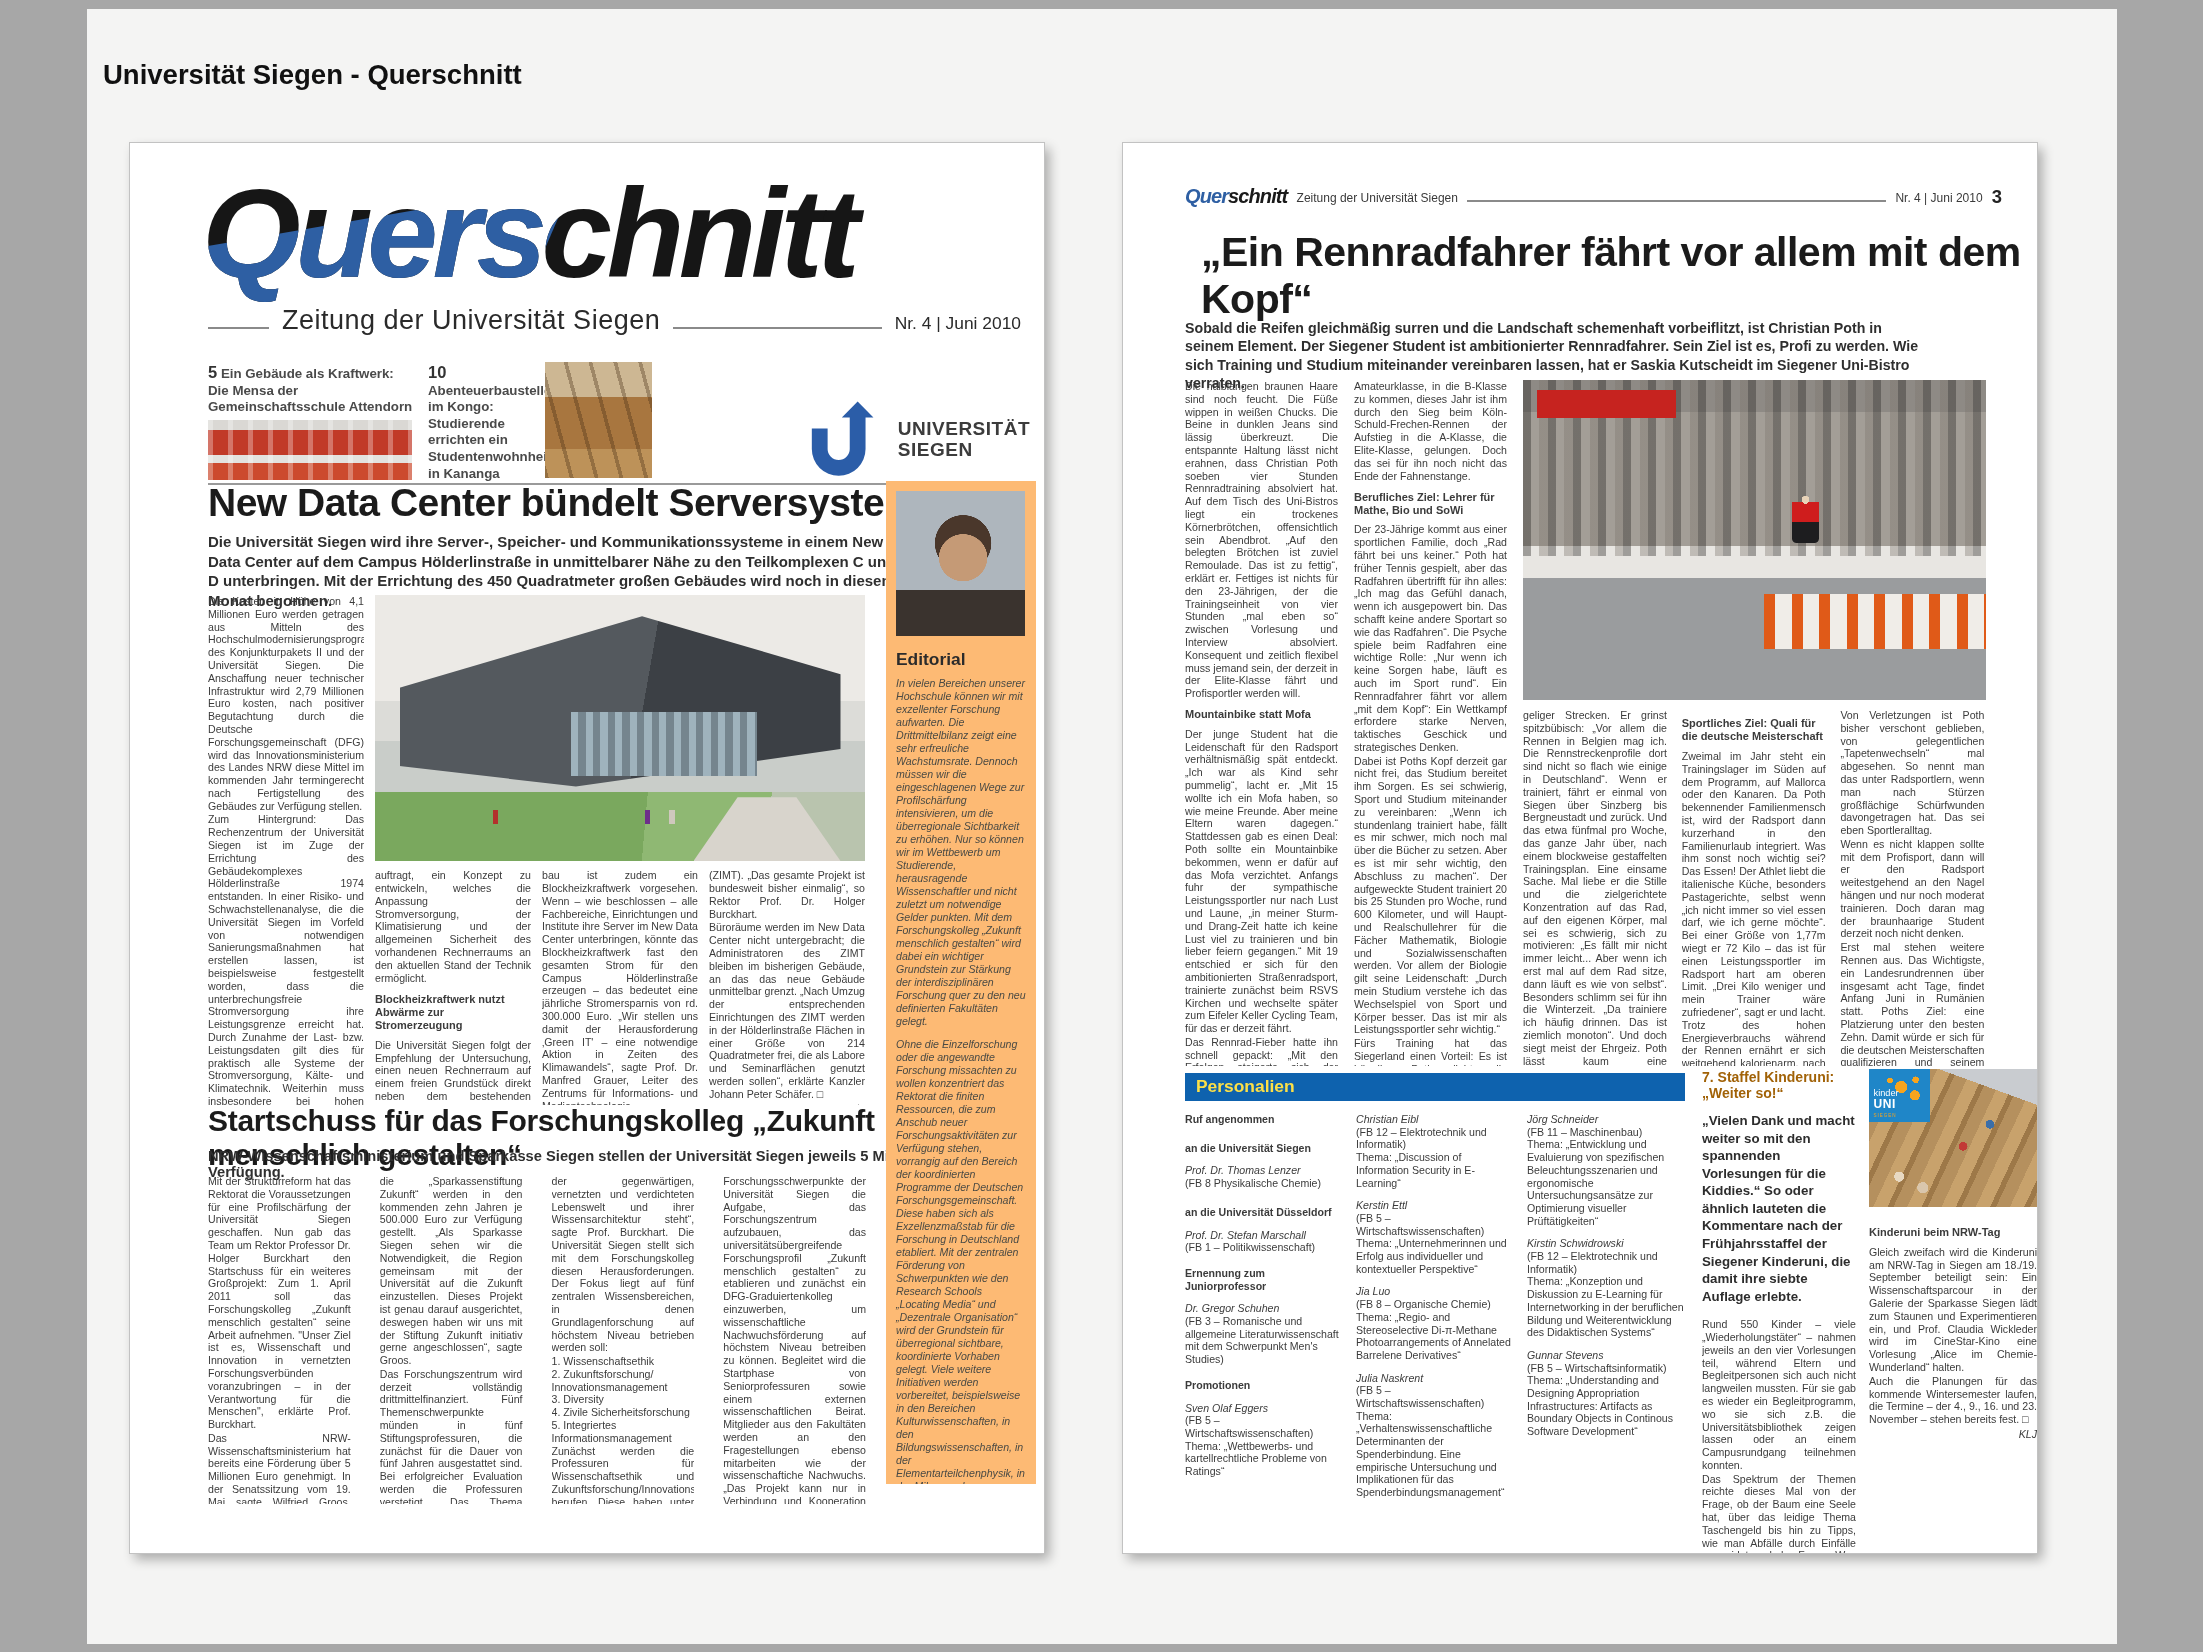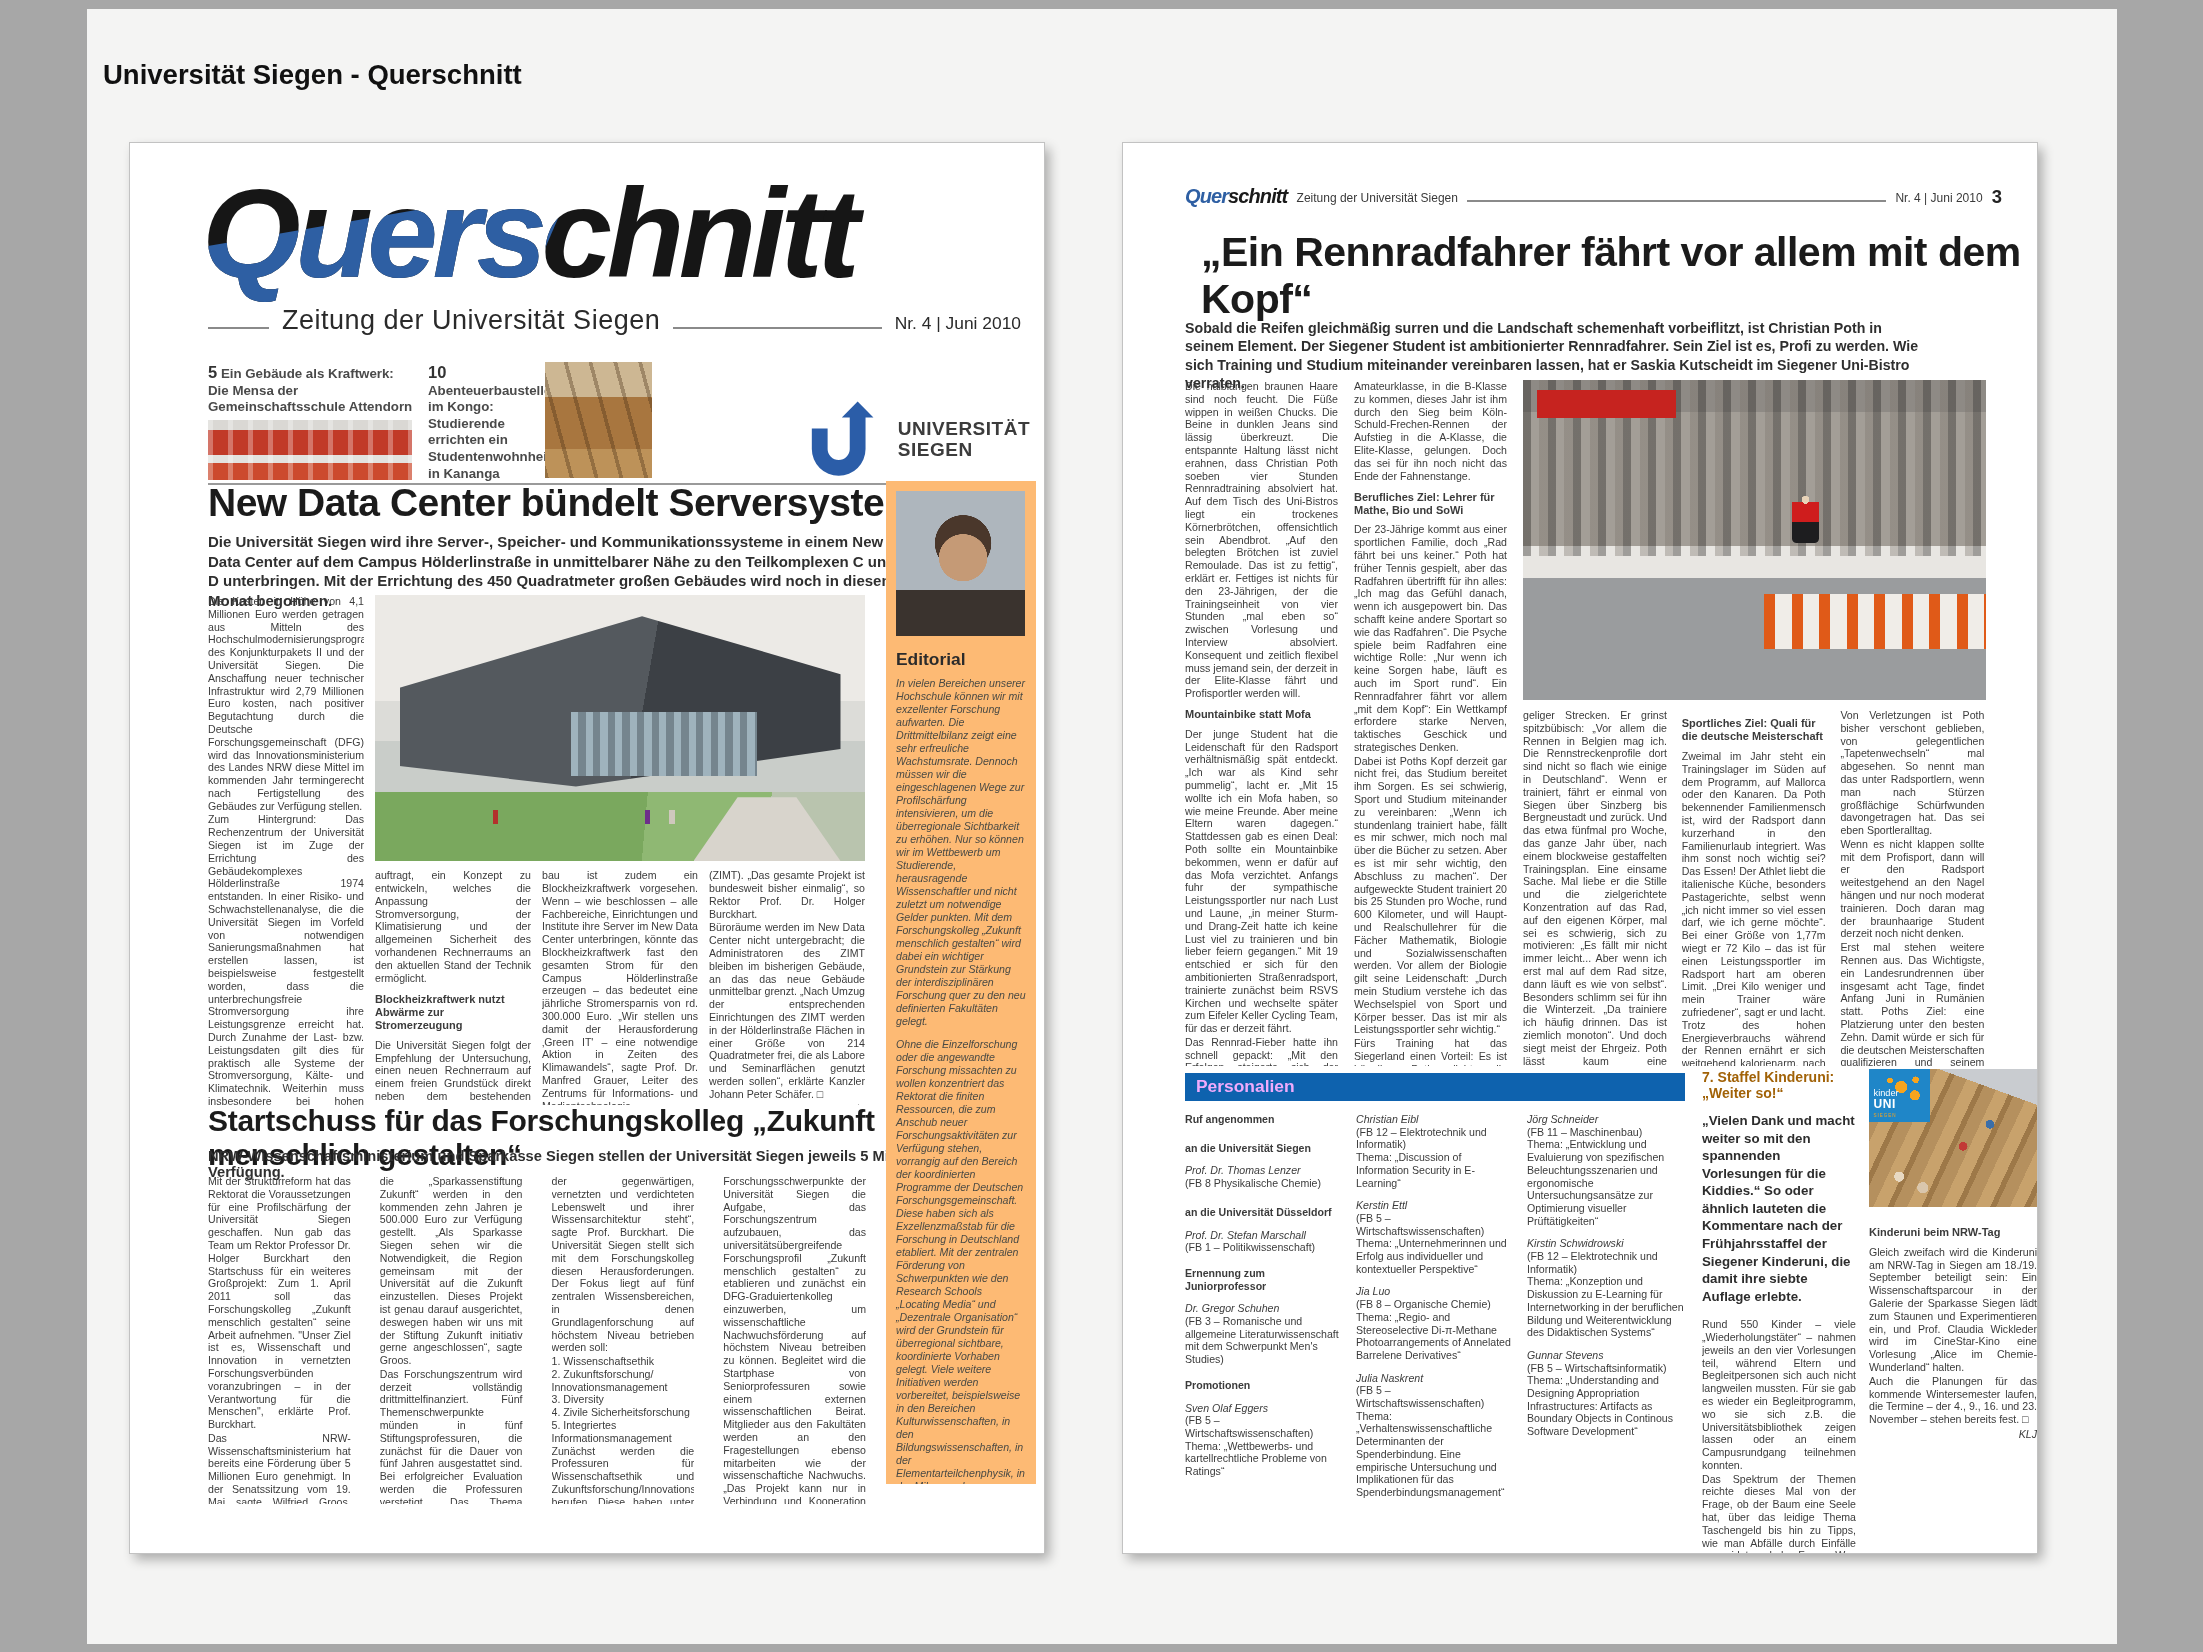--- a/index.html
+++ b/index.html
@@ -115,21 +115,21 @@
   .race-banner{position:absolute;left:3%;top:3%;width:30%;height:9%;background:#c6231f;}
   .race-barrier{position:absolute;left:52%;bottom:16%;width:48%;height:17%;
      background:repeating-linear-gradient(90deg,#e05a18 0 11px,#f0ede8 11px 27.5px);}
   .race-cyclist{position:absolute;left:58%;top:36%;width:27.5px;height:48px;border-radius:4.6px;
      background:radial-gradient(circle 6.4px at 50% 10%, #e8d3b8 60%, transparent 61%),
                 linear-gradient(180deg,transparent 0 14%,#cf1d1d 14% 56%,#1d1d1f 56% 100%);}
   .p2-right-cols{display:flex;gap:14.7px;height:357px;}
   .p2-right-cols .col{width:144px;height:357px;}
 
   
-  .pers-bar{position:absolute;left:62px;top:930px;width:500px;height:27.5px;background:#0e62ae;color:#f0abfc;
+  .pers-bar{position:absolute;left:62px;top:930px;width:500px;height:27.5px;background:#0e62ae;color:#fde047;
      font-size:17.4px;font-weight:bold;display:flex;align-items:center;padding-left:11px;box-sizing:border-box;}
   .pers-cols{position:absolute;left:62px;top:970px;width:500px;height:393px;display:flex;gap:13px;}
   .pers-cols .col{width:158px;height:393px;font-size:10.6px;line-height:12.7px;text-align:left;}
 
   
   .kinderuni{position:absolute;left:579px;top:926px;width:335px;height:446px;display:flex;gap:13px;}
   .ku-left{width:154px;}
   .ku-right{width:168px;}
   .ku-headline{margin:0 0 11px;font-size:14px;font-weight:bold;line-height:1.15;color:#a16207;}
   .ku-lead{margin:0 0 13px;font-size:13.3px;line-height:1.32;font-weight:bold;color:#2d2d2d;}

